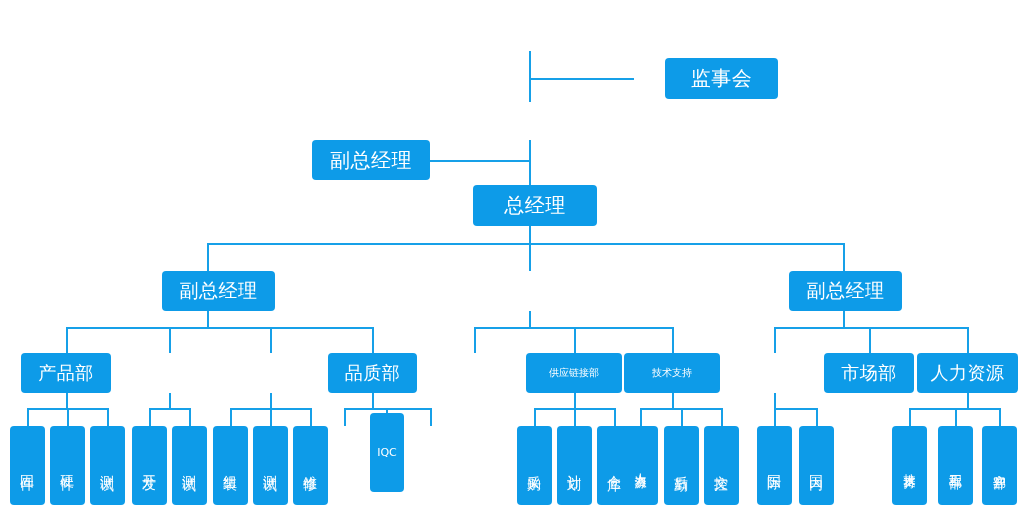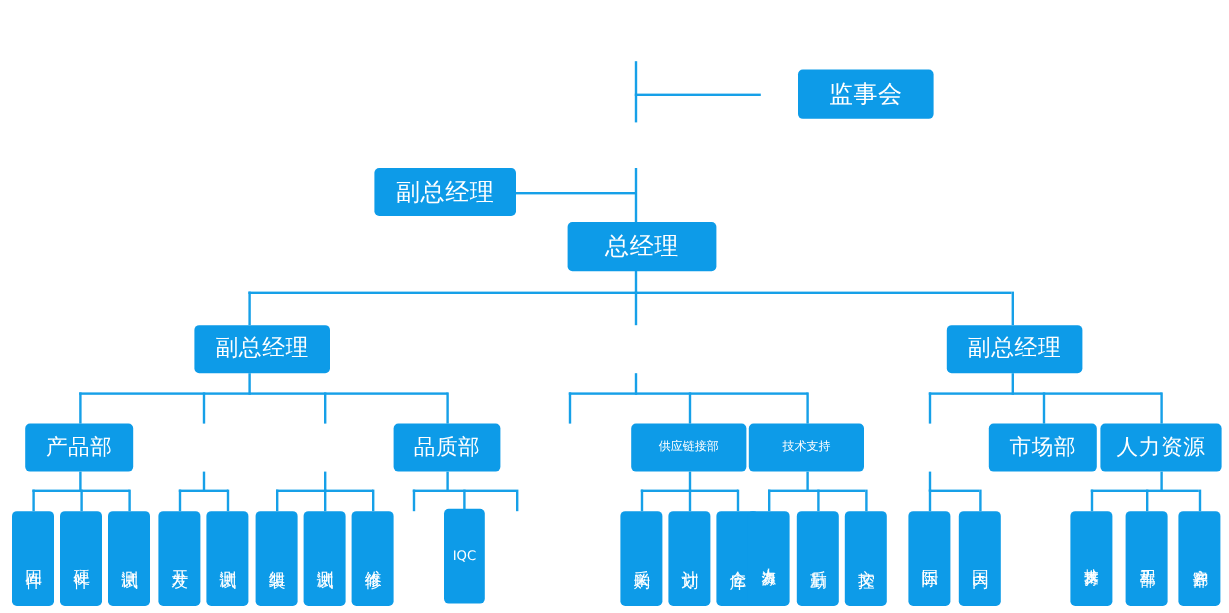--- a/index.html
+++ b/index.html
@@ -180,21 +180,21 @@
 
   <div class="node lvl-sub vert" style="left:172px; top:426px; width:35px; height:79px;">测试</div>
 
   <div class="node lvl-sub vert" style="left:213px; top:426px; width:35px; height:79px;">组装</div>
 
   <div class="node lvl-sub vert" style="left:253px; top:426px; width:35px; height:79px;">测试</div>
 
   <div class="node lvl-sub vert" style="left:293px; top:426px; width:35px; height:79px;">维修</div>
 
 
-  <div class="node lvl-sub horiz small" style="left:370px; top:424px; width:34px; height:79px;">IQC</div>
+  <div class="node lvl-sub horiz small" style="left:370px; top:413px; width:34px; height:79px;">IQC</div>
 
 
   <div class="node lvl-sub vert" style="left:517px; top:426px; width:35px; height:79px;">采购</div>
 
   <div class="node lvl-sub vert" style="left:557px; top:426px; width:35px; height:79px;">计划</div>
 
   <div class="node lvl-sub vert" style="left:597px; top:426px; width:35px; height:79px;">仓库</div>
 
   <div class="node lvl-sub vert" style="left:623px; top:426px; width:35px; height:79px; font-size:12px; letter-spacing:1px;">人力资源</div>
 

